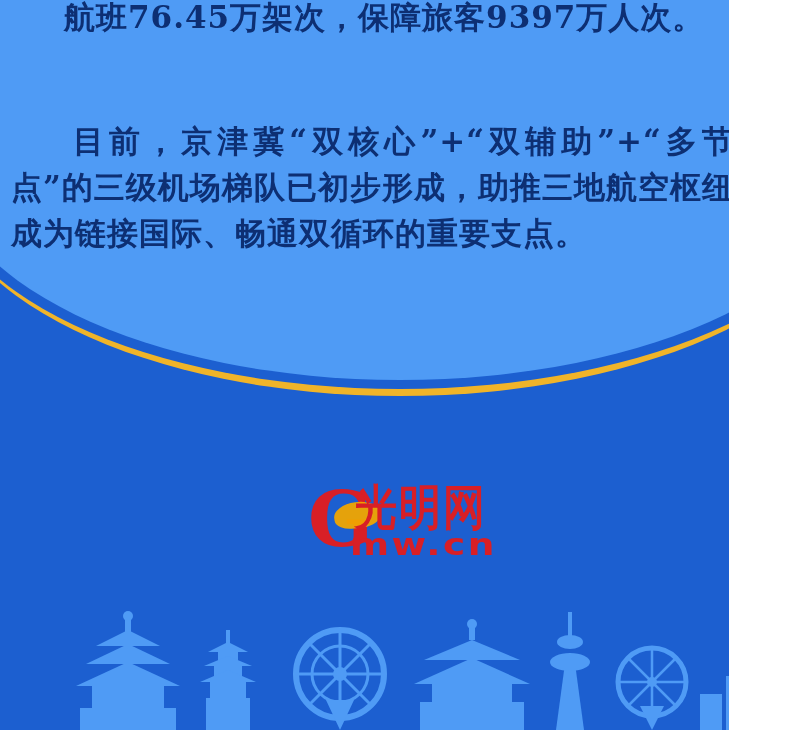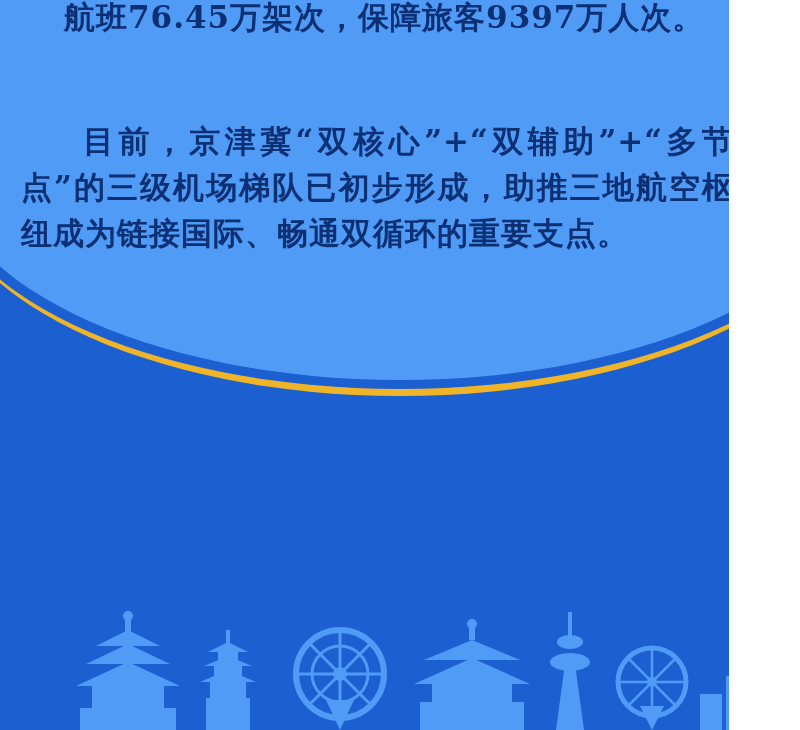--- a/index.html
+++ b/index.html
@@ -61,21 +61,21 @@
   }
   .para-1 {
     position: absolute;
     top: -6px;
     left: 0;
     right: 0;
   }
   .para-2 {
     position: absolute;
     top: 118px;
-    left: 12px;
+    left: 2px;
     right: 0;
     text-indent: 62px;
     margin-left: 9px;
   }
 
   
   .logo-wrap {
     position: absolute;
     left: 0;
     top: 478px;
@@ -152,20 +152,28 @@
 <div class="poster">
 
   <div class="top-panel"></div>
   <div class="top-panel-arc"></div>
 
   <div class="text-block">
     <div class="para para-1">航班76.45万架次，保障旅客9397万人次。</div>
     <div class="para para-2">目前，京津冀“双核心”+“双辅助”+“多节点”的三级机场梯队已初步形成，助推三地航空枢纽成为链接国际、畅通双循环的重要支点。</div>
   </div>
 
+  <div class="logo-wrap">
+    <div class="logo">
+      <span class="logo-g">G</span>
+      <span class="logo-swish"></span>
+      <span class="logo-cn">光明网</span>
+      <span class="logo-sub">mw.cn</span>
+    </div>
+  </div>
 
   <div class="skyline">
     <svg width="800" height="140" viewBox="0 0 800 140" xmlns="http://www.w3.org/2000/svg" aria-hidden="true">
       <g fill="#4f9bf5">
 
         <g>
           <rect x="80" y="118" width="96" height="22"></rect>
           <rect x="92" y="96" width="72" height="24"></rect>
           <path d="M76 96 L128 72 L180 96 Z"></path>
           <path d="M86 74 L128 54 L170 74 Z"></path>

